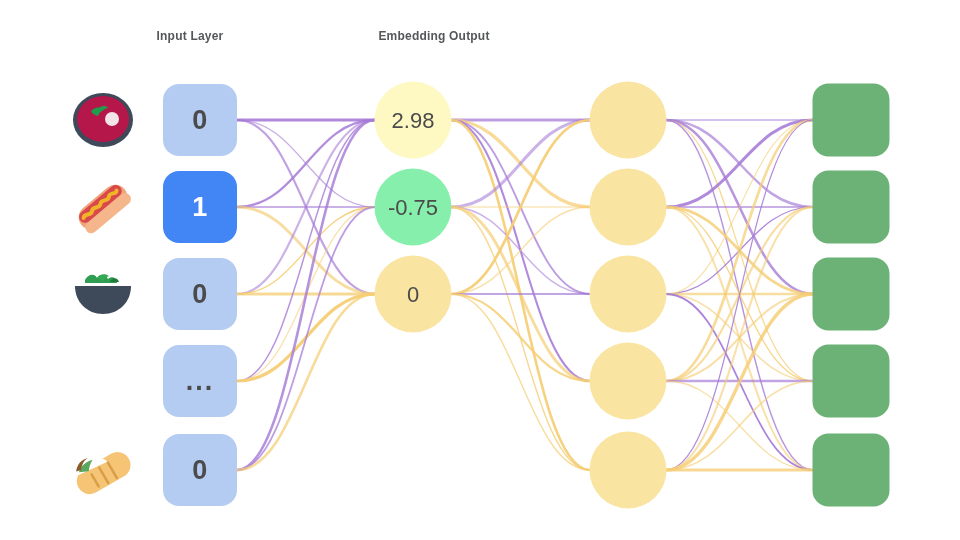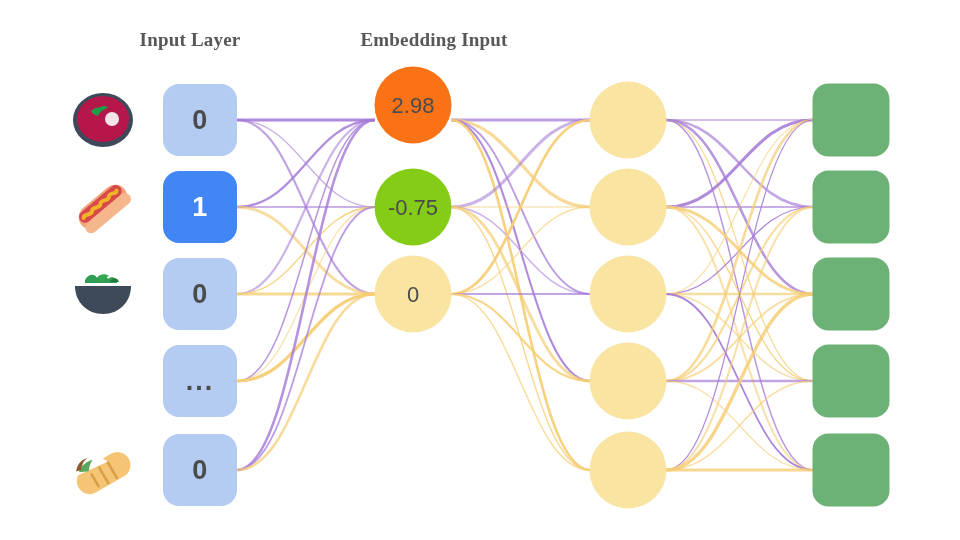--- a/index.html
+++ b/index.html
@@ -10,22 +10,22 @@
   #canvas {
     position: relative;
     width: 960px;
     height: 540px;
     background: #ffffff;
     overflow: hidden;
     font-family: "Liberation Sans", sans-serif;
   }
   .layer-title {
     position: absolute;
-    font-family: Liberation Serif, serif;
-    font-size: 19px;
+    font-family: Liberation Sans, sans-serif;
+    font-size: 12px;
     font-weight: bold;
     color: #555759;
     letter-spacing: 0.2px;
     white-space: nowrap;
     transform: translateX(-50%);
     top: 29px;
   }
   #edges {
     position: absolute;
     left: 0;
@@ -141,21 +141,21 @@
       <path d="M 666 381 C 732.15 381, 746.85 381, 813 381" stroke="#a57ad6" stroke-width="2.663957858813907" fill="none" opacity="0.6836462498333521"></path>
       <path d="M 666 381 C 732.15 381, 746.85 470, 813 470" stroke="#f5cd74" stroke-width="1.2639666021633738" fill="none" opacity="0.6361616373463356"></path>
       <path d="M 666 470 C 732.15 470, 746.85 120, 813 120" stroke="#a57ad6" stroke-width="1.1680230141002792" fill="none" opacity="0.883739292777022"></path>
       <path d="M 666 470 C 732.15 470, 746.85 207, 813 207" stroke="#f5cd74" stroke-width="2.051987356390798" fill="none" opacity="0.6109662056253135"></path>
       <path d="M 666 470 C 732.15 470, 746.85 294, 813 294" stroke="#f5cd74" stroke-width="3.280875183167344" fill="none" opacity="0.8312126160977468"></path>
       <path d="M 666 470 C 732.15 470, 746.85 381, 813 381" stroke="#f5cd74" stroke-width="1.6469830135567967" fill="none" opacity="0.6472553253626709"></path>
       <path d="M 666 470 C 732.15 470, 746.85 470, 813 470" stroke="#f5cd74" stroke-width="3.0614990481927524" fill="none" opacity="0.7910472394158353"></path>
     </svg>
 
   <div class="layer-title" style="left:190px">Input Layer</div>
-  <div class="layer-title" style="left:434px">Embedding Input</div>
+  <div class="layer-title" style="left:434px">Embedding Output</div>
 
   <div id="icons">
       <div class="icon-cell" style="left: 103px; top: 120px;">
         <svg width="72" height="72" viewBox="0 0 72 72">
       <ellipse cx="36" cy="36" rx="30" ry="27" fill="#3e4a59"></ellipse>
       <ellipse cx="36" cy="35" rx="26" ry="23" fill="#b5174a"></ellipse>
       <path d="M24 27c5-5 11-4 13-1-3 1-5 3-6 6-3-1-6-2-7-5z" fill="#1e9e4a"></path>
       <path d="M32 24c4-3 8-2 9 0-2 1-5 1-7 3z" fill="#1e9e4a"></path>
       <circle cx="45" cy="35" r="7" fill="#f2e4e8"></circle>
     </svg>
@@ -195,22 +195,22 @@
       </div>
     </div>
   <div id="inputs">
       <div class="in-node" style="left: 200px; top: 120px; background: rgb(180, 203, 242); color: rgb(75, 75, 75);">0</div>
       <div class="in-node" style="left: 200px; top: 207px; background: rgb(66, 133, 244); color: rgb(255, 255, 255);">1</div>
       <div class="in-node" style="left: 200px; top: 294px; background: rgb(180, 203, 242); color: rgb(75, 75, 75);">0</div>
       <div class="in-node dots-label" style="left: 200px; top: 381px; background: rgb(180, 203, 242); color: rgb(75, 75, 75);">...</div>
       <div class="in-node" style="left: 200px; top: 470px; background: rgb(180, 203, 242); color: rgb(75, 75, 75);">0</div>
     </div>
   <div id="embeddings">
-      <div class="emb-node" style="left: 413px; top: 105px; background: #f97316;">2.98</div>
-      <div class="emb-node" style="left: 413px; top: 207px; background: #84cc16;">-0.75</div>
+      <div class="emb-node" style="left: 413px; top: 120px; background: #fef9c3;">2.98</div>
+      <div class="emb-node" style="left: 413px; top: 207px; background: #86efac;">-0.75</div>
       <div class="emb-node" style="left: 413px; top: 294px; background: rgb(250, 228, 162);">0</div>
     </div>
   <div id="hiddens">
       <div class="hid-node" style="left: 628px; top: 120px; background: rgb(250, 228, 162);"></div>
       <div class="hid-node" style="left: 628px; top: 207px; background: rgb(250, 228, 162);"></div>
       <div class="hid-node" style="left: 628px; top: 294px; background: rgb(250, 228, 162);"></div>
       <div class="hid-node" style="left: 628px; top: 381px; background: rgb(250, 228, 162);"></div>
       <div class="hid-node" style="left: 628px; top: 470px; background: rgb(250, 228, 162);"></div>
     </div>
   <div id="outputs">

